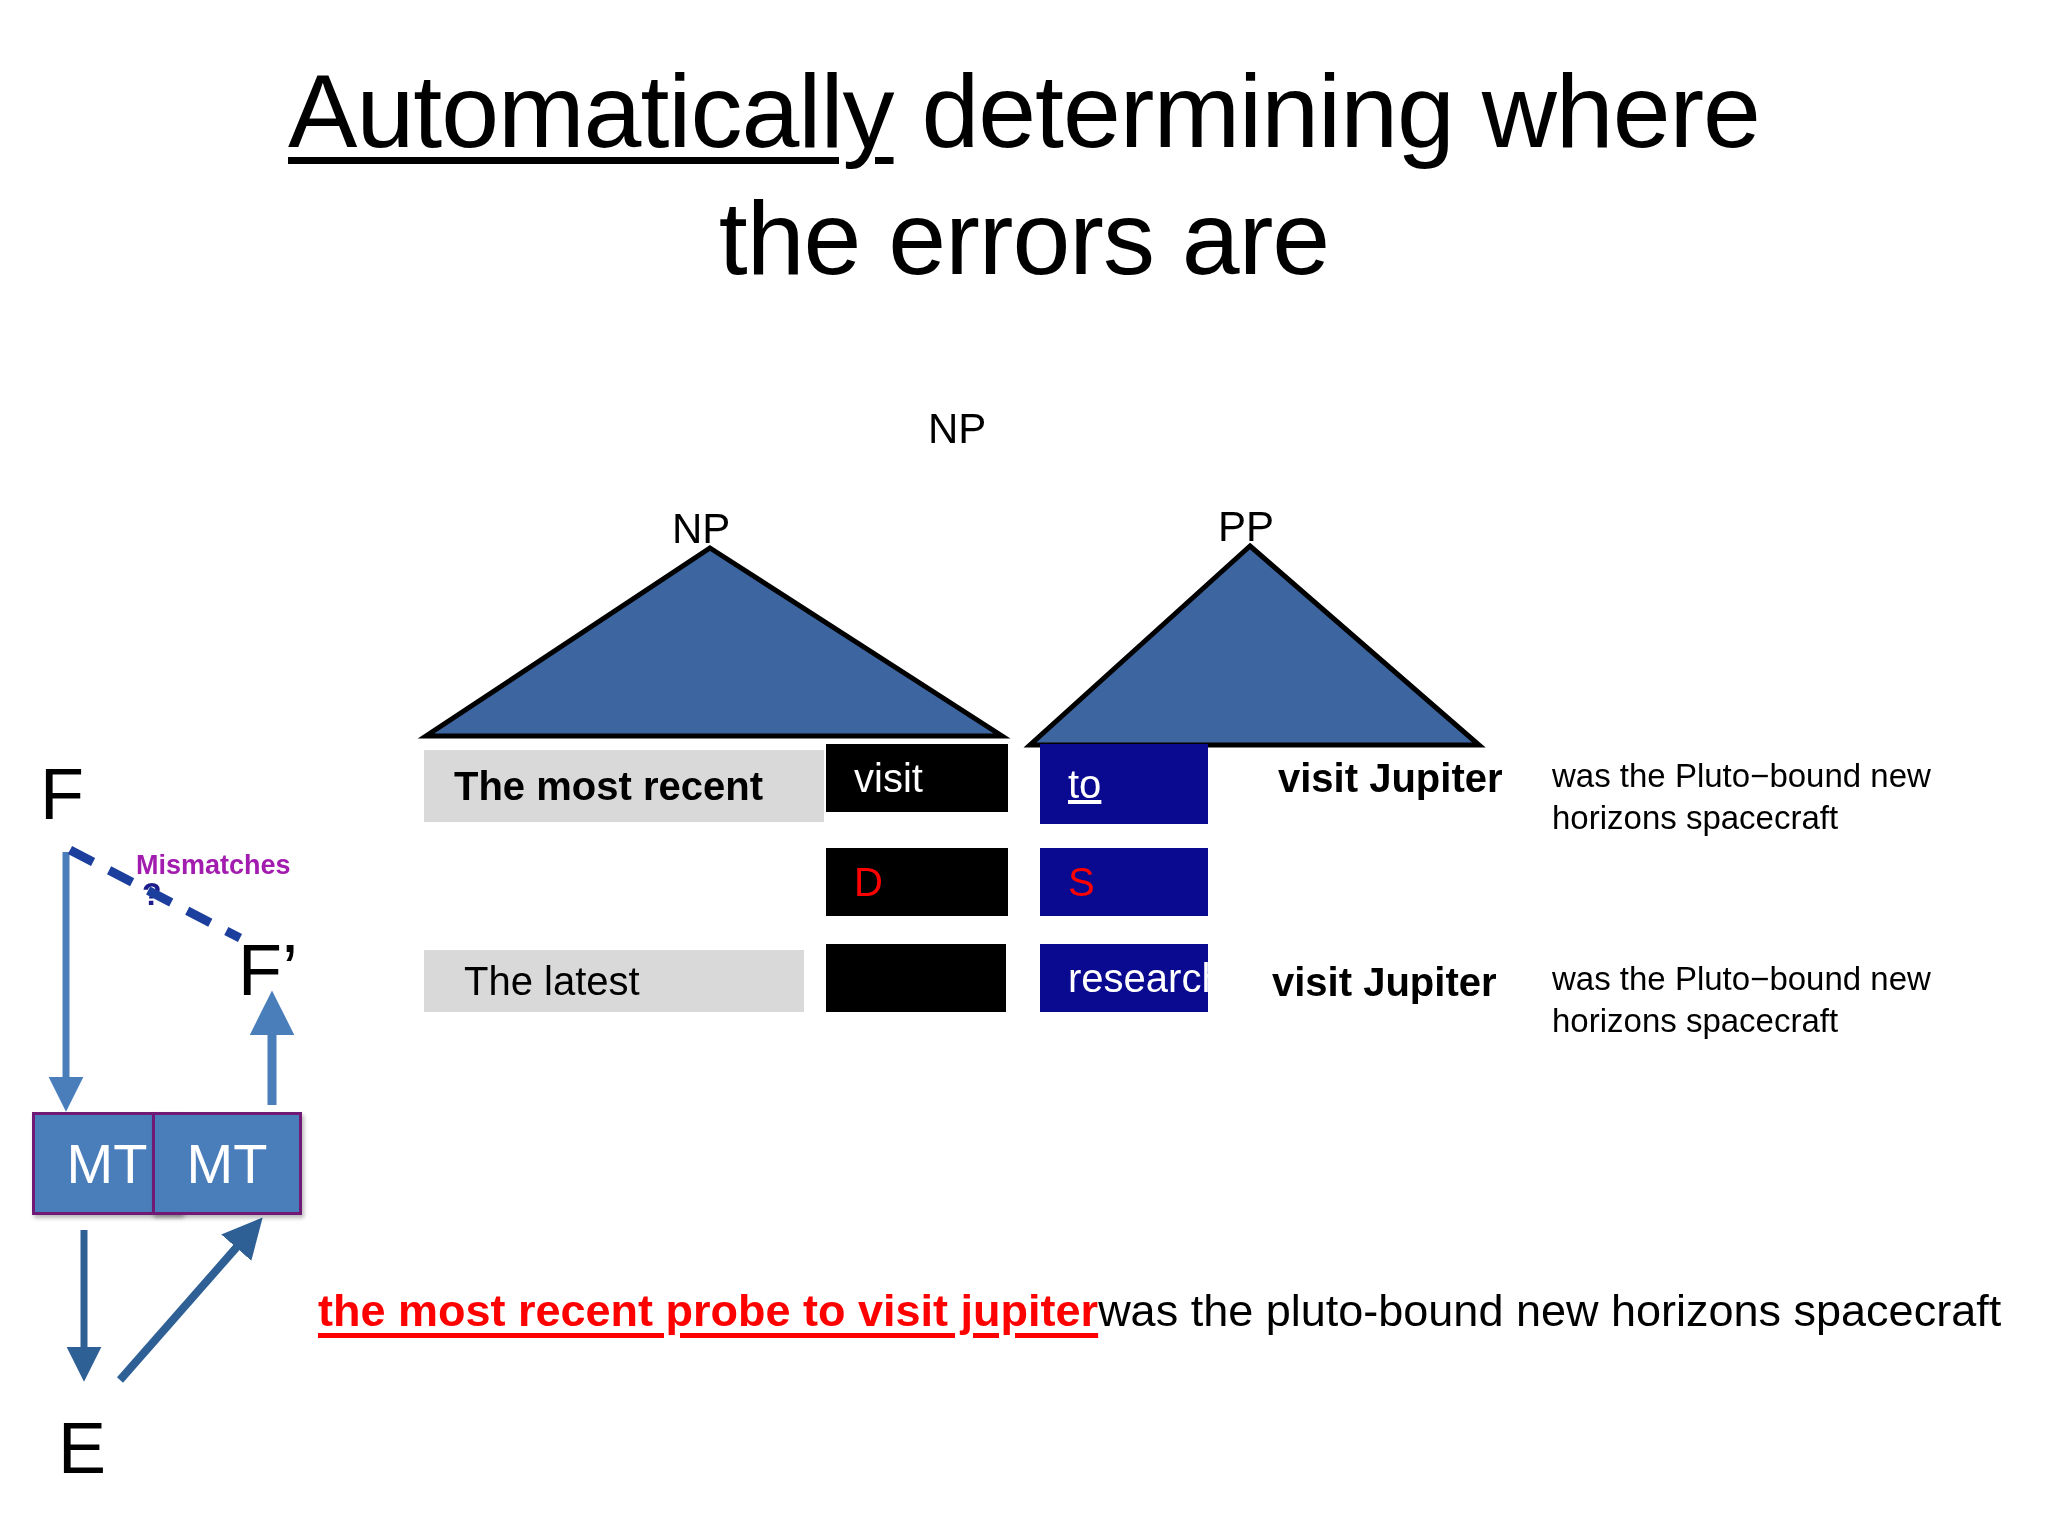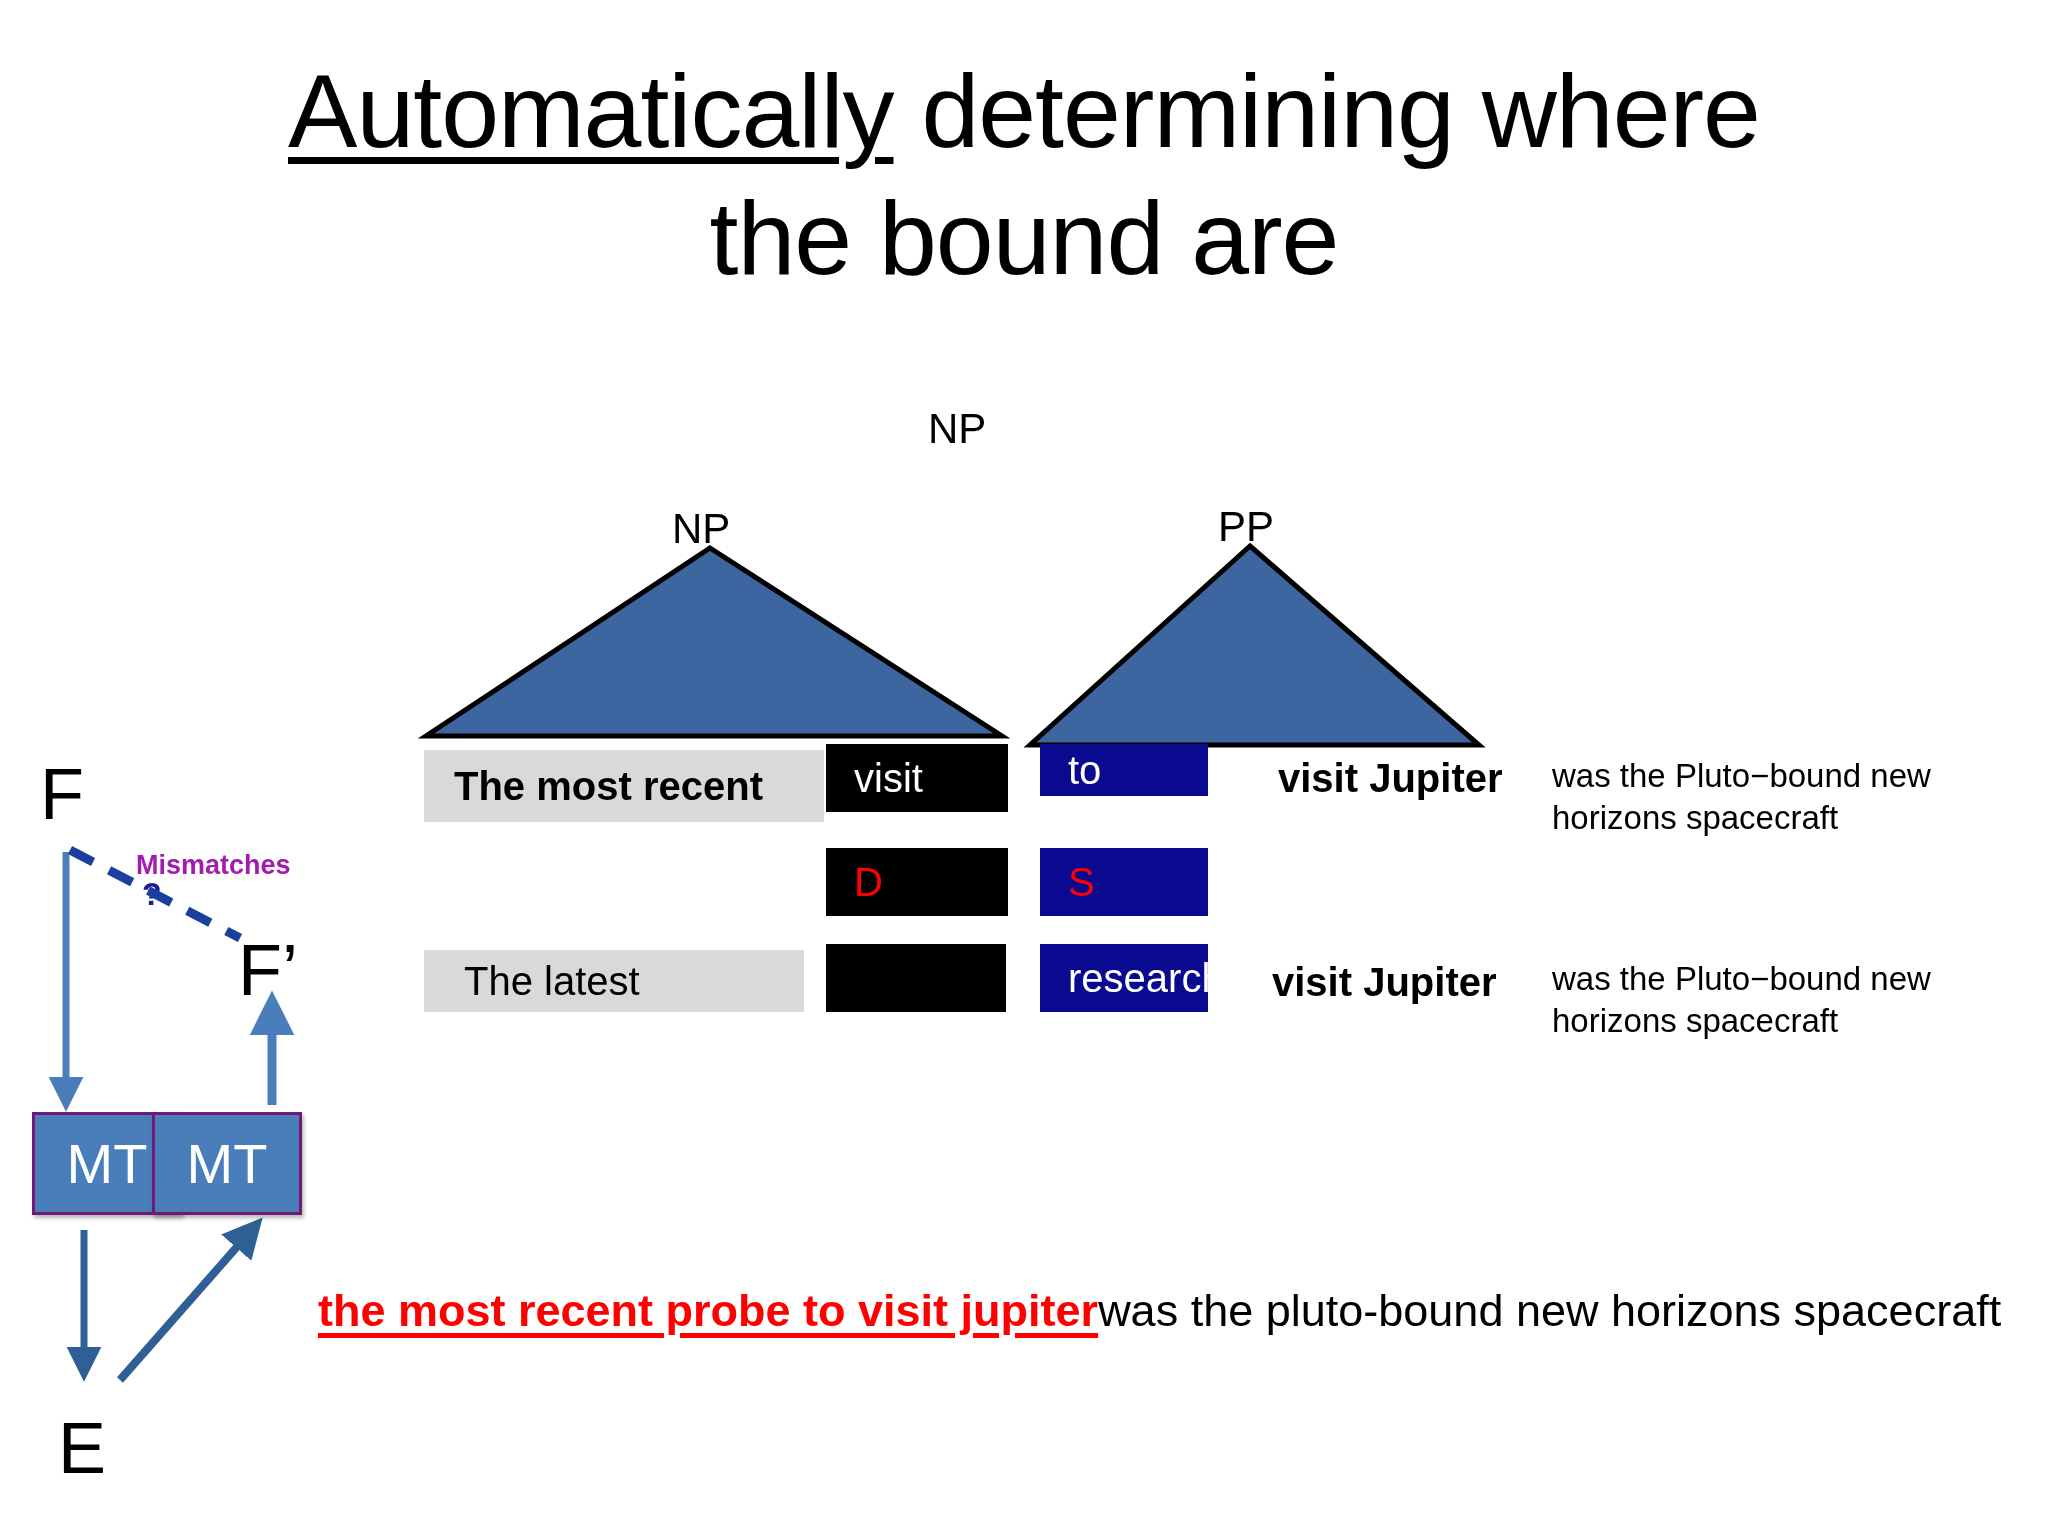--- a/index.html
+++ b/index.html
@@ -72,21 +72,21 @@
   }
   .tok-grey  { background: #d9d9d9; color: #000; font-weight: 700; padding-left: 30px; }
   .tok-black { background: #000000; color: #ffffff; padding-left: 28px; }
   .tok-blue  { background: #0a0a91; color: #ffffff; padding-left: 28px; }
   .tok-plain { background: transparent; color: #000; font-weight: 700; padding-left: 0; }
   .tok-red   { color: #ff0000; font-weight: 400; }
 
   
   #r1-grey  { left: 424px;  top: 750px; width: 400px;  height: 72px; }
   #r1-black { left: 826px;  top: 744px; width: 182px;  height: 68px; }
-  #r1-blue  { left: 1040px; top: 744px; width: 168px;  height: 52px; }
+  #r1-blue  { left: 1040px; top: 744px; width: 168px;  height: 80px; text-decoration: underline; }
   #r1-plain { left: 1278px; top: 752px; width: 260px;  height: 52px; }
   #r1-tail  { left: 1552px; top: 755px; width: 440px;  }
 
   
   #r2-black { left: 826px;  top: 848px; width: 182px;  height: 68px; }
   #r2-blue  { left: 1040px; top: 848px; width: 168px;  height: 68px; }
 
   
   #r3-grey  { left: 424px;  top: 950px; width: 380px;  height: 62px; }
   #r3-grey.tok-grey { font-weight: 400; padding-left: 40px; }
@@ -185,21 +185,21 @@
     font-weight: 400;
   }
 </style>
 </head>
 <body>
 
 <div id="slide">
 
   <div id="title">
     <span class="u">Automatically</span><span> determining where</span><br>
-    <span>the bound are</span>
+    <span>the errors are</span>
   </div>
 
   <div class="node-label" id="np-root">NP</div>
   <div class="node-label" id="np-left">NP</div>
   <div class="node-label" id="pp-right">PP</div>
 
   <svg id="tree-svg" viewBox="0 0 1160 320">
 
     <polygon points="215,-68 590,-92 590,-78 215,-54" fill="#000000"></polygon>
     <polygon points="590,-92 960,-68 960,-54 590,-78" fill="#000000"></polygon>

